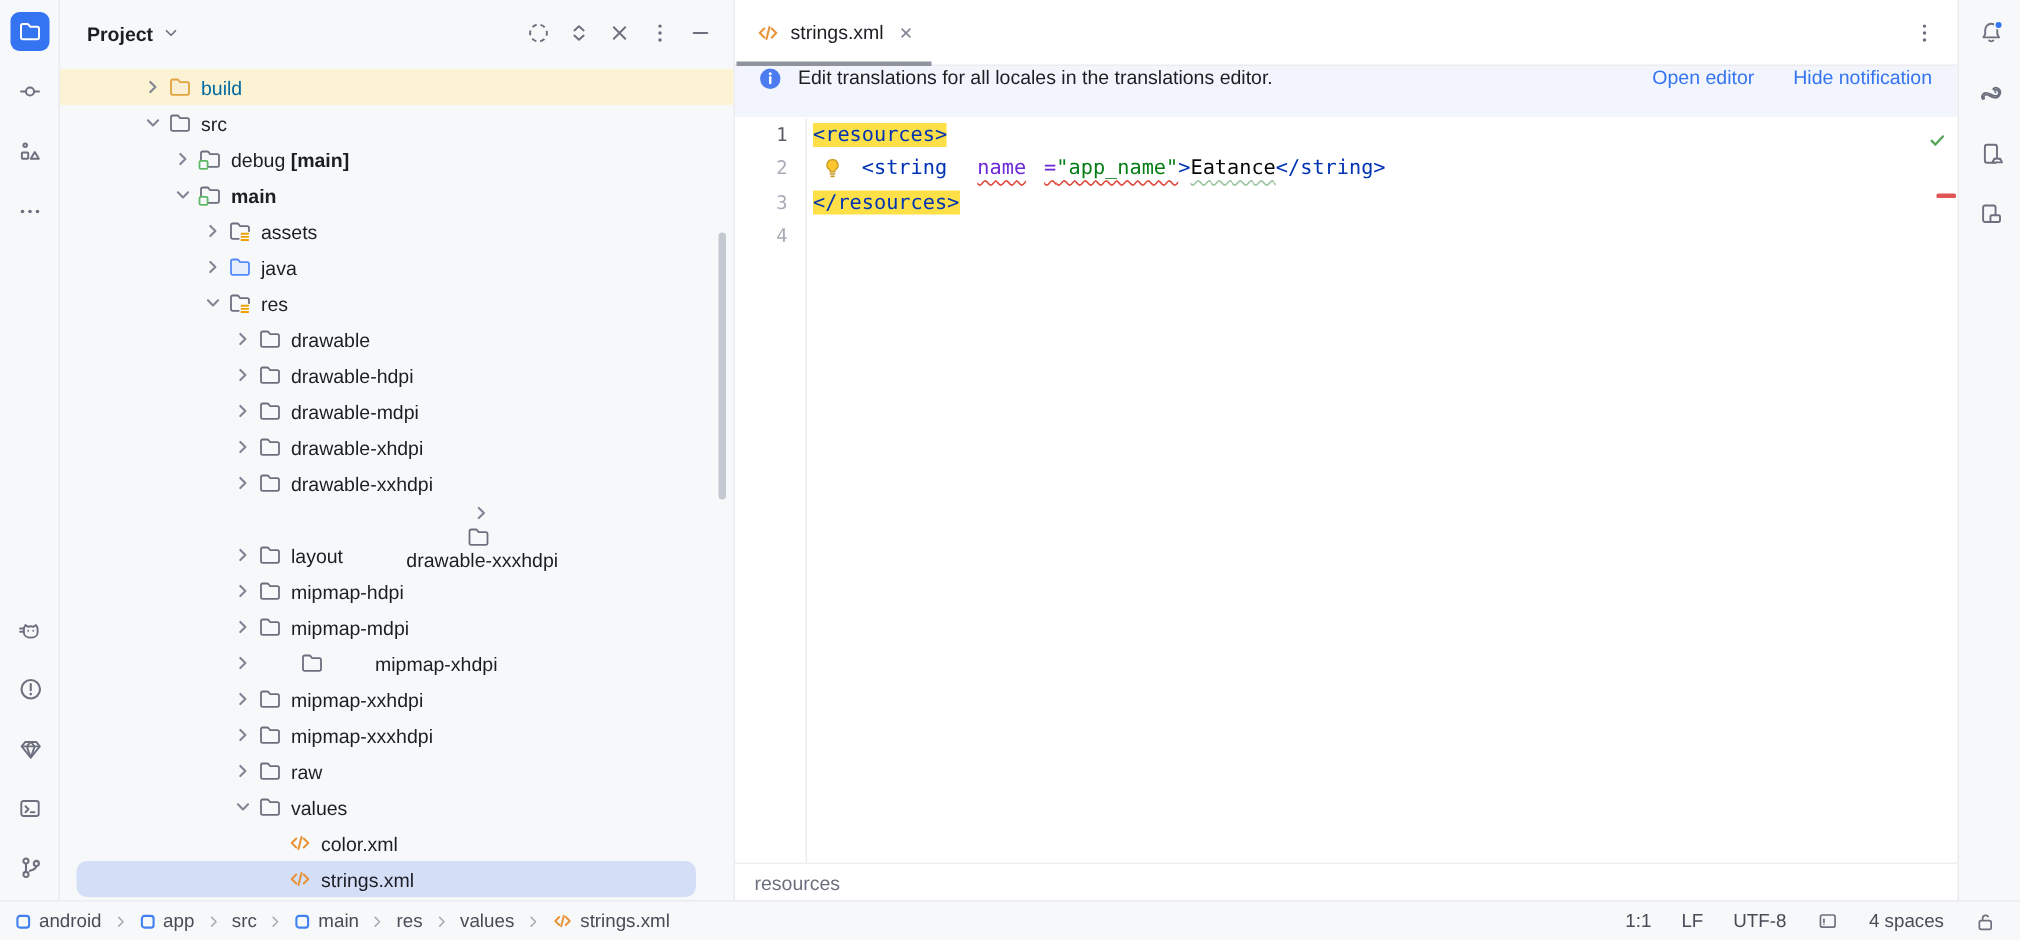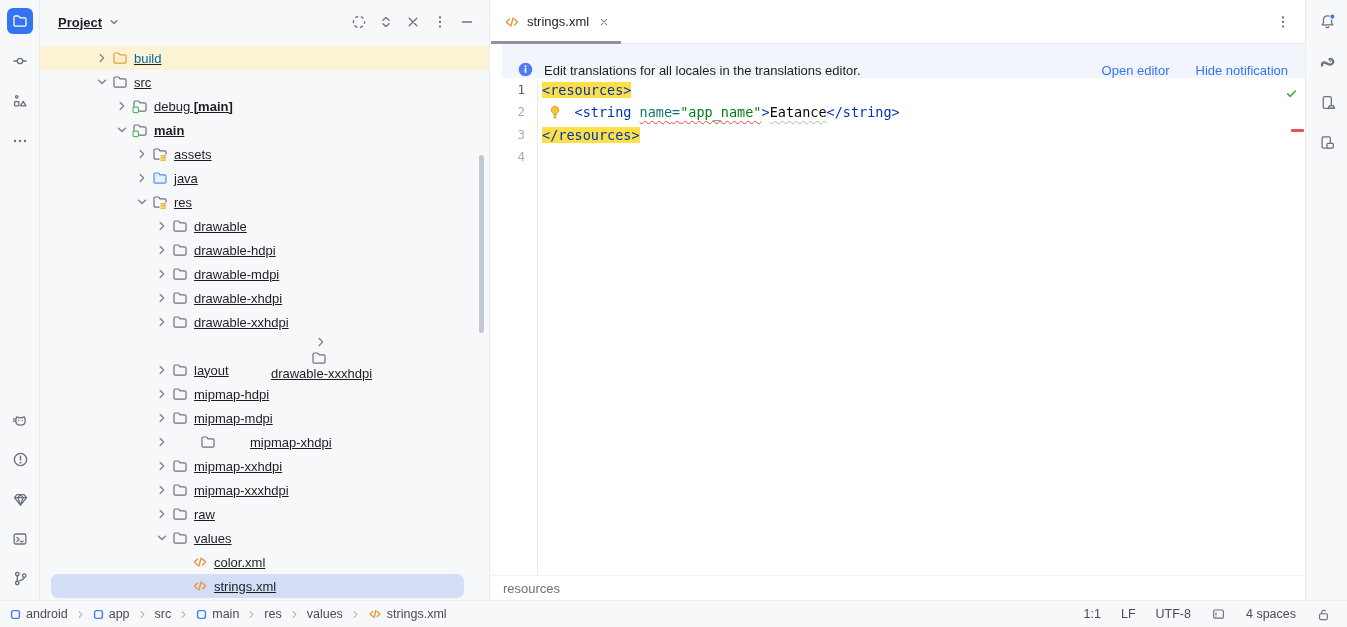--- a/index.html
+++ b/index.html
@@ -10,21 +10,21 @@
     background:#fff; -webkit-font-smoothing:antialiased;
   }
   
   .left-strip{ position:absolute; left:0; top:0; width:40px; height:600px;
     background:#F7F8FA; border-right:1px solid #EBECF0; }
   .strip-btn{ position:absolute; left:7px; width:26px; height:26px; border-radius:6px;
     display:flex; align-items:center; justify-content:center; }
   .strip-btn.active{ background:#3574F0; }
   
   .tree-panel{ position:absolute; left:40px; top:0; width:450px; height:600px;
-    background:#F7F8FA; border-right:1px solid #EBECF0;text-decoration:underline; }
+    background:#F7F8FA; border-right:1px solid #EBECF0; }
   .panel-header{ height:44px; display:flex; align-items:center; padding:0 14px 0 18px; }
   .panel-title{ font-weight:700; color:#1D1E24; }
   .panel-title-chevron{ margin-left:6px; display:flex; }
   .panel-actions{ margin-left:auto; display:flex; align-items:center; gap:11px; }
   .panel-actions .ico{ display:flex; }
   .tree{ padding-top:2px; }
   .tree-row{ position:relative; height:24px; display:flex; align-items:center; cursor:default; }
   .tree-row .chev{ width:16px; height:16px; display:flex; align-items:center; justify-content:center; flex:0 0 16px; margin-right:2px; }
   .tree-row .ticon{ width:16px; height:16px; display:flex; flex:0 0 16px; margin-right:6px; position:relative; z-index:1; }
   .tree-row .tlabel{ position:relative; z-index:1; white-space:pre; }
@@ -36,33 +36,33 @@
   .tree-scrollbar{ position:absolute; right:5px; top:155px; width:5px; height:178px;
     background:#C4C8D0; border-radius:3px; }
   
   .editor{ position:absolute; left:490px; top:0; width:815px; height:600px; background:#fff; }
   .tabbar{ position:relative; height:44px; border-bottom:1px solid #EBECF0; display:flex; align-items:center; }
   .tab{ position:relative; height:44px; display:inline-flex; align-items:center; gap:7px; padding:0 12px 0 14px; }
   .tab::after{ content:""; position:absolute; left:1px; right:1px; bottom:0; height:3px; background:#8E939E; }
   .tab .tab-label{ color:#1D1E24; }
   .tab-close{ display:flex; margin-left:2px; }
   .editor-kebab{ position:absolute; right:14px; top:14px; display:flex; }
-  .banner{ height:34px; background:#F2F5FC; display:flex; align-items:flex-end; padding:0 17px 0 15px;margin-left:12px; }
+  .banner{ height:34px; background:#F2F5FC; display:flex; align-items:flex-start; padding:0 17px 0 15px; }
   .banner-text{ margin-left:10px; color:#1D1E24; }
   .banner-actions{ margin-left:auto; display:flex; gap:26px; }
   .banner-link{ color:#3574F0; cursor:pointer; }
   
   .code-area{ position:absolute; left:0; top:79px; right:0; bottom:25px; background:#fff;
     font-family:"DejaVu Sans Mono", monospace; font-size:13.5px; }
   .gutter-line{ position:absolute; left:47px; top:0; bottom:0; width:1px; background:#EBECF0; }
   .code-line{ position:relative; height:22.4px; line-height:22.4px; padding-left:52px; white-space:pre; }
   .lnum{ position:absolute; left:0; top:0; width:35px; text-align:right; color:#A9ACB6;
     font-size:12.5px; }
   .lnum.active{ color:#5A5D66; }
-  .c-tag{ color:#0033B3; } .c-attr{ color:#0f766e; } .c-value{ color:#067D17; } .c-plain{ color:#080808; }
+  .c-tag{ color:#0033B3; } .c-attr{ color:#6d28d9;margin-left:12px; } .c-value{ color:#067D17; } .c-plain{ color:#080808; }
   .hl{ background:#fde047; }
   .w-err{ text-decoration:underline wavy #E0483E 1px; text-underline-offset:3px; }
   .w-typo{ text-decoration:underline wavy #9AC49E 1px; text-underline-offset:3px; }
   .bulb{ position:absolute; left:57px; top:3px; display:flex; }
   .mark-ok{ position:absolute; right:7px; top:8px; display:flex; }
   .mark-err{ position:absolute; right:1px; top:50px; width:13px; height:3px; border-radius:1px; background:#E05555; }
   .crumbbar{ position:absolute; left:0; right:0; bottom:0; height:25px; background:#fff;
     border-top:1px solid #EFF0F3; display:flex; align-items:center; padding-left:13px; color:#6C707E; }
   
   .right-strip{ position:absolute; left:1305px; top:0; width:42px; height:600px;

